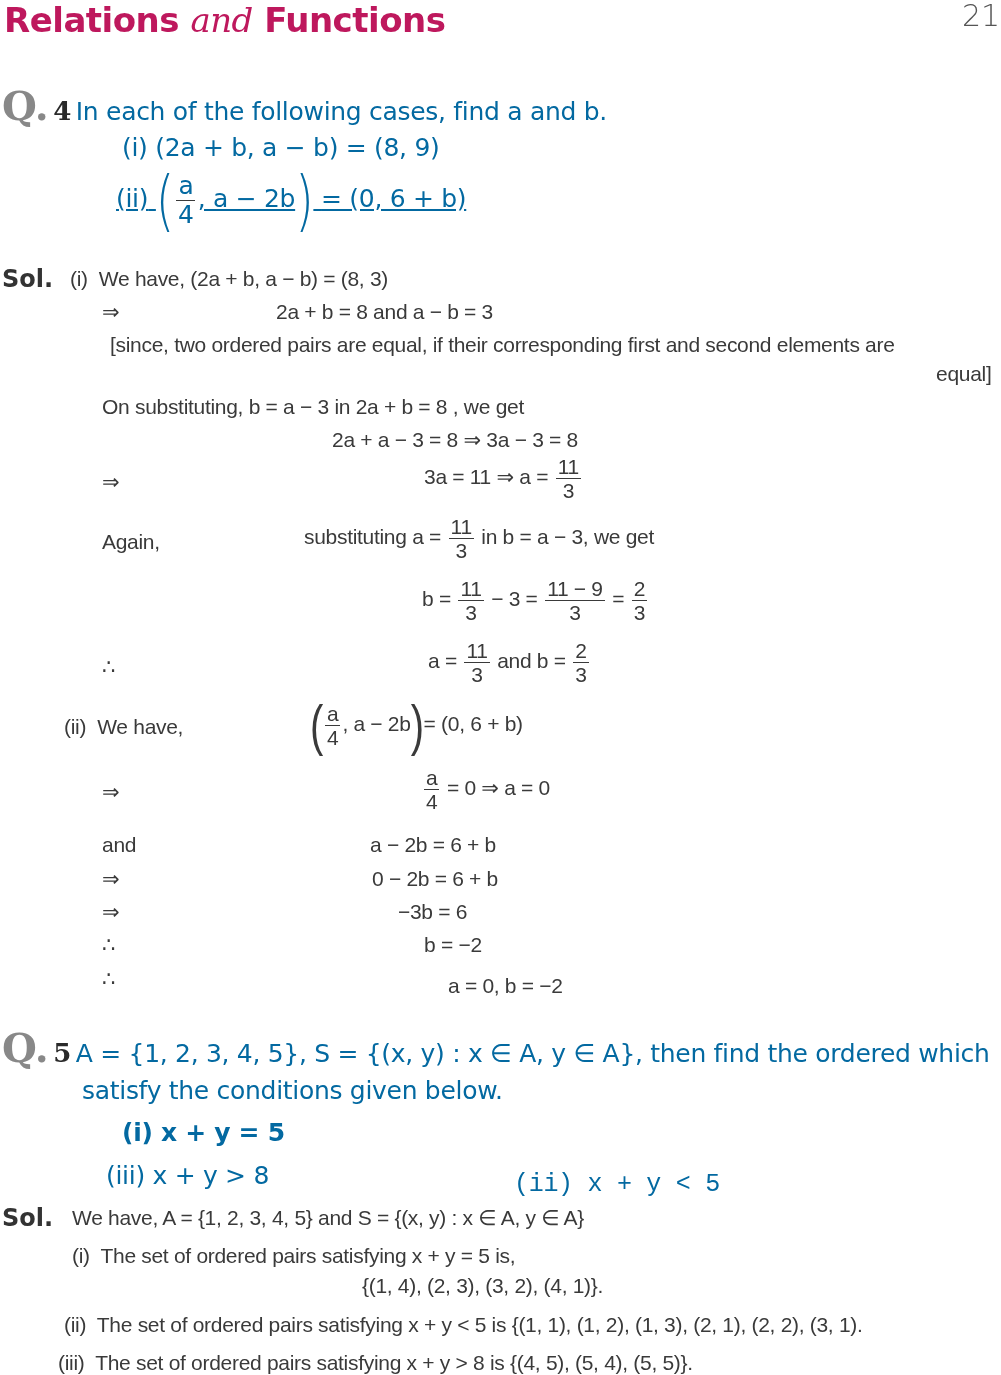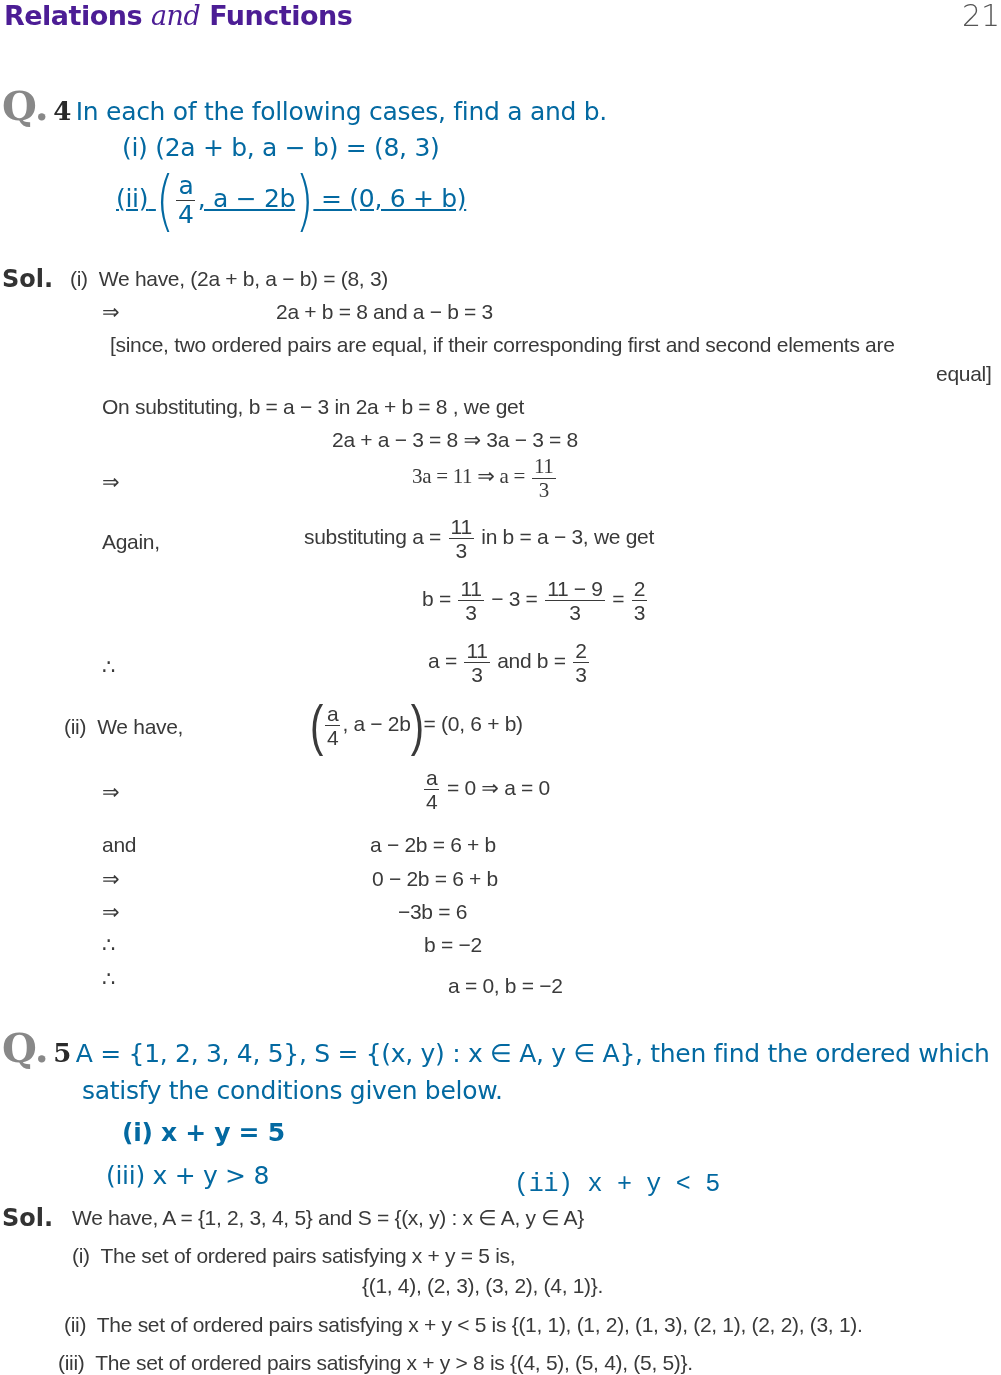--- a/index.html
+++ b/index.html
@@ -1,18 +1,18 @@
 <!DOCTYPE html>
 <html><head>
 <meta charset="utf-8">
 <style>
   html, body { margin:0; padding:0; background:#ffffff; }
   body { width:1001px; height:1375px; position:relative; overflow:hidden; color:#2a2a2a; font-family:"Liberation Sans", sans-serif; }
   .abs { position:absolute; white-space:nowrap; }
-  .hdr { font-family:"DejaVu Sans", sans-serif; font-weight:bold; font-size:27px; color:#4c1d95; letter-spacing:-0.5px; }
+  .hdr { font-family:"DejaVu Sans", sans-serif; font-weight:bold; font-size:34px; color:#be185d; letter-spacing:-0.5px; }
   .hdr .it { font-style:italic; font-weight:normal; font-family:"DejaVu Serif", serif; }
   .pageno { font-family:"DejaVu Sans", sans-serif; font-weight:200; font-size:30px; color:#555; }
   .qmark { font-family:"DejaVu Serif", serif; font-weight:bold; font-size:40px; color:#888; }
   .qnum { font-family:"DejaVu Serif", serif; font-weight:bold; font-size:26px; color:#2a2a2a; }
   .qtext { font-family:"DejaVu Sans", sans-serif; font-size:25px; color:#0369a1; letter-spacing:-0.3px; }
   .sol { font-family:"DejaVu Sans", sans-serif; font-weight:bold; font-size:24px; color:#333; }
   .body { font-family:"Liberation Sans", sans-serif; font-size:21px; color:#3a3a3a; letter-spacing:-0.3px; }
   .frac { display:inline-flex; flex-direction:column; align-items:center; vertical-align:middle; line-height:1.1; margin:0 2px; }
   .frac .n { border-bottom:1.3px solid #3a3a3a; padding:0 2px; }
   .frac .d { padding:0 2px; }
@@ -28,21 +28,21 @@
 </div>
 <div class="abs pageno" style="left:962px; top:-2px;">21</div>
 
 <div class="abs" style="left:2px; top:82px;">
   <span class="qmark">Q.</span>
   <span class="qnum">4</span>
   <span class="qtext">In each of the following cases, find a and b.</span>
 </div>
 <div class="abs qtext" style="left:122px; top:133px;">
   <span>(i)</span>
-  <span>(2a + b, a − b) = (8, 3)</span>
+  <span>(2a + b, a − b) = (8, 9)</span>
 </div>
 <div class="abs qtext" style="left:116px; top:172px;text-decoration:underline;">
   <span>(ii)</span>
   <span class="bigparen">(</span><span class="frac">
       <span class="n">a</span>
       <span class="d">4</span>
     </span><span>, a − 2b</span><span class="bigparen">)</span>
   <span>= (0, 6 + b)</span>
 </div>
 
@@ -52,21 +52,21 @@
   <span>We have, (2a + b, a − b) = (8, 3)</span>
 </div>
 <div class="abs body" style="left:102px; top:300px;">⇒</div>
 <div class="abs body" style="left:276px; top:300px;">2a + b = 8 and a − b = 3</div>
 <div class="abs body" style="left:110px; top:333px;">[since, two ordered pairs are equal, if their corresponding first and second elements are</div>
 <div class="abs body" style="left:936px; top:362px;">equal]</div>
 <div class="abs body" style="left:102px; top:395px;">On substituting, b = a − 3  in 2a + b = 8 , we get</div>
 <div class="abs body" style="left:332px; top:428px;">2a + a − 3 = 8  ⇒  3a − 3 = 8</div>
 
 <div class="abs body" style="left:102px; top:470px;">⇒</div>
-<div class="abs body" style="left:412px; top:455px;font-family:Liberation Serif, serif;">
+<div class="abs body" style="left:424px; top:455px;">
   <span>3a = 11 ⇒  a =</span>
   <span class="frac">
       <span class="n">11</span>
       <span class="d">3</span>
     </span>
 </div>
 
 <div class="abs body" style="left:102px; top:530px;">Again,</div>
 <div class="abs body" style="left:304px; top:515px;">
   <span>substituting a =</span>

